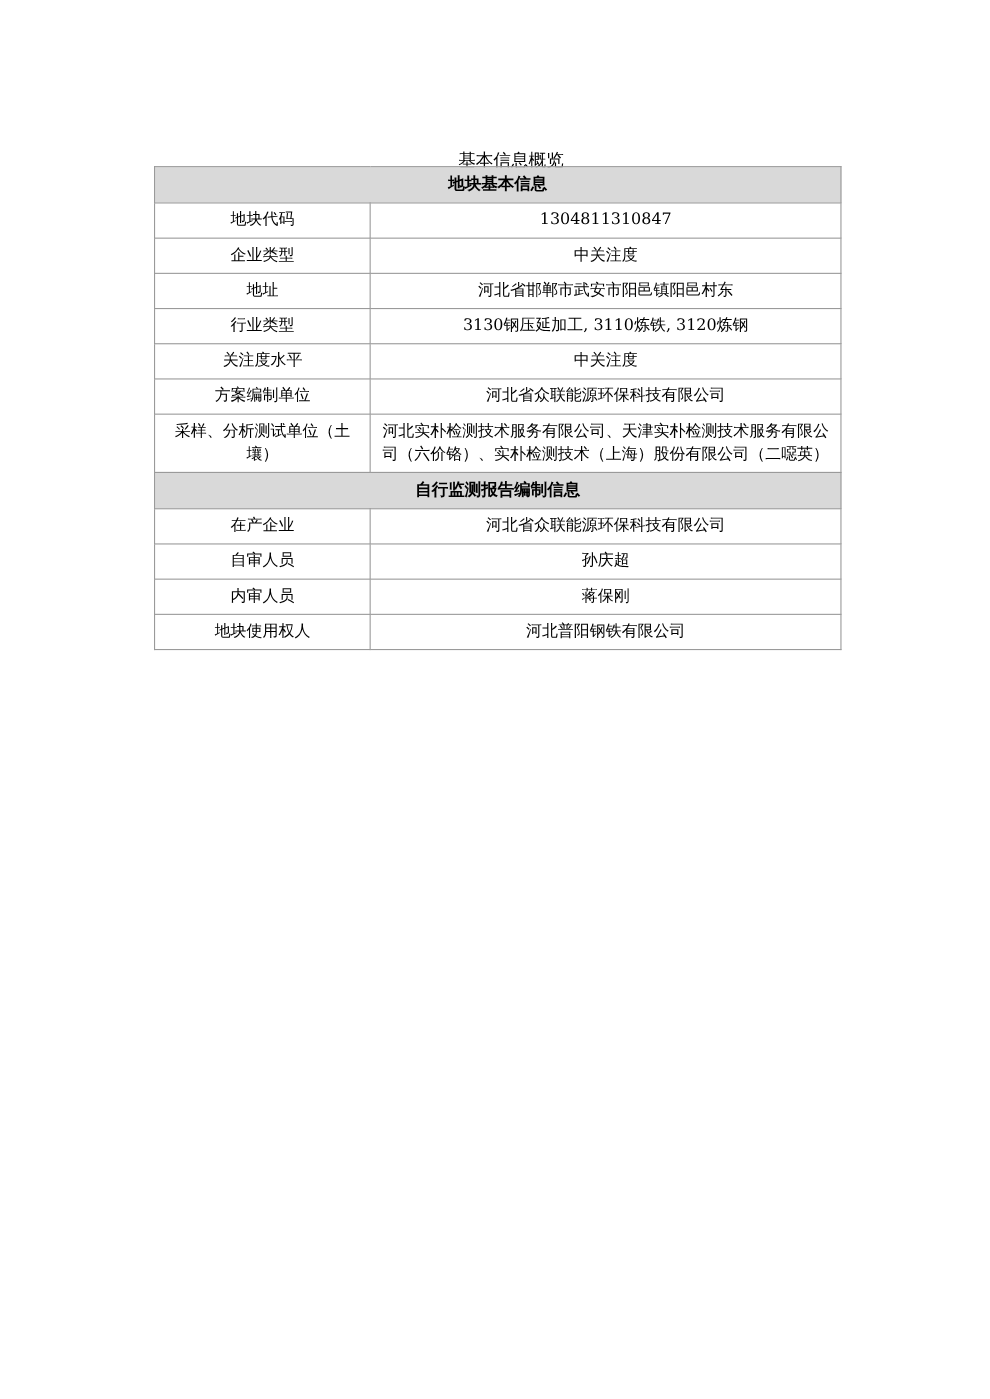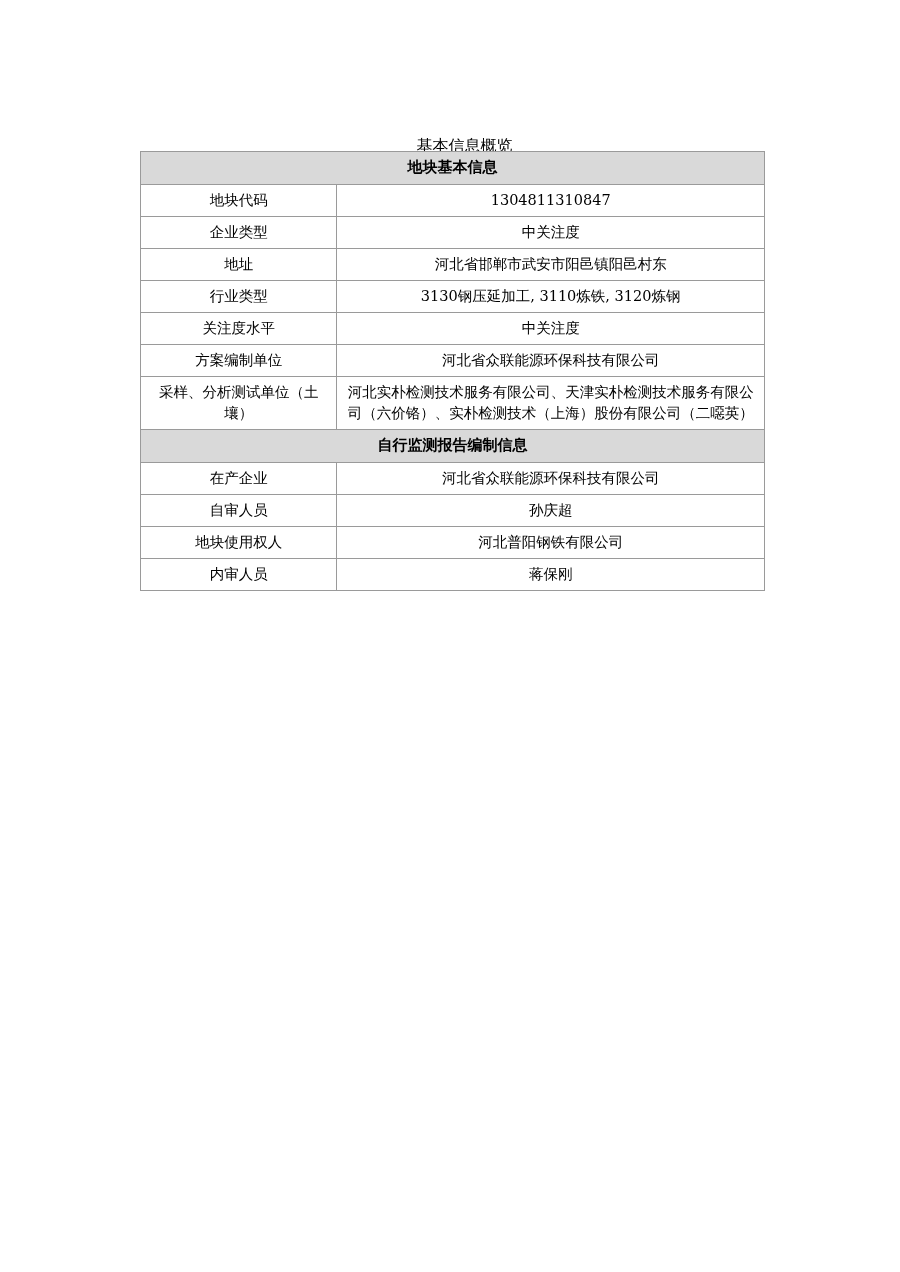--- a/index.html
+++ b/index.html
@@ -128,23 +128,23 @@
       </tr>
       <tr>
         <td>在产企业</td>
         <td>河北省众联能源环保科技有限公司</td>
       </tr>
       <tr>
         <td>自审人员</td>
         <td>孙庆超</td>
       </tr>
       <tr>
+        <td>内审人员</td>
+        <td>蒋保刚</td>
+      </tr>
+      <tr>
         <td>地块使用权人</td>
         <td>河北普阳钢铁有限公司</td>
-      </tr>
-      <tr>
-        <td>内审人员</td>
-        <td>蒋保刚</td>
       </tr>
     </tbody>
   </table>
 
 </div>
 
 </body></html>

